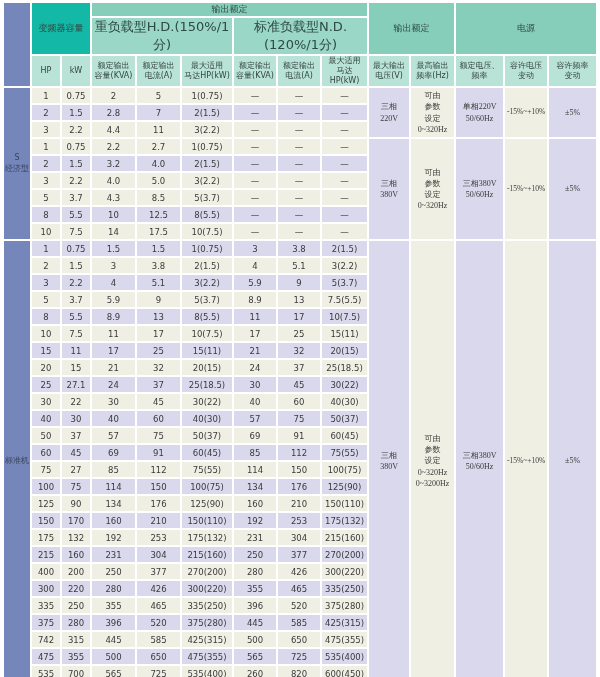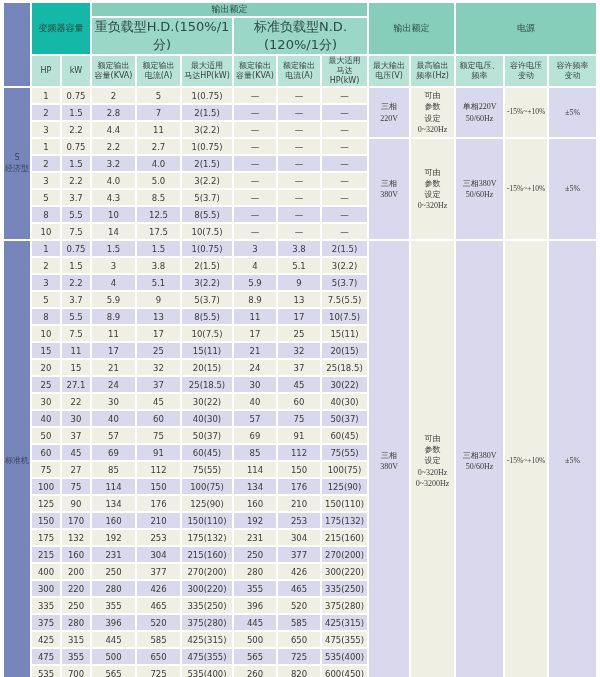--- a/index.html
+++ b/index.html
@@ -431,21 +431,21 @@
         <td class="l">375</td>
         <td class="l">280</td>
         <td class="l">396</td>
         <td class="l">520</td>
         <td class="l">375(280)</td>
         <td class="l">445</td>
         <td class="l">585</td>
         <td class="l">425(315)</td>
       </tr>
       <tr>
-        <td class="c">425</td>
+        <td class="c">742</td>
         <td class="c">315</td>
         <td class="c">445</td>
         <td class="c">585</td>
         <td class="c">425(315)</td>
         <td class="c">500</td>
         <td class="c">650</td>
         <td class="c">475(355)</td>
       </tr>
       <tr>
         <td class="l">475</td>

